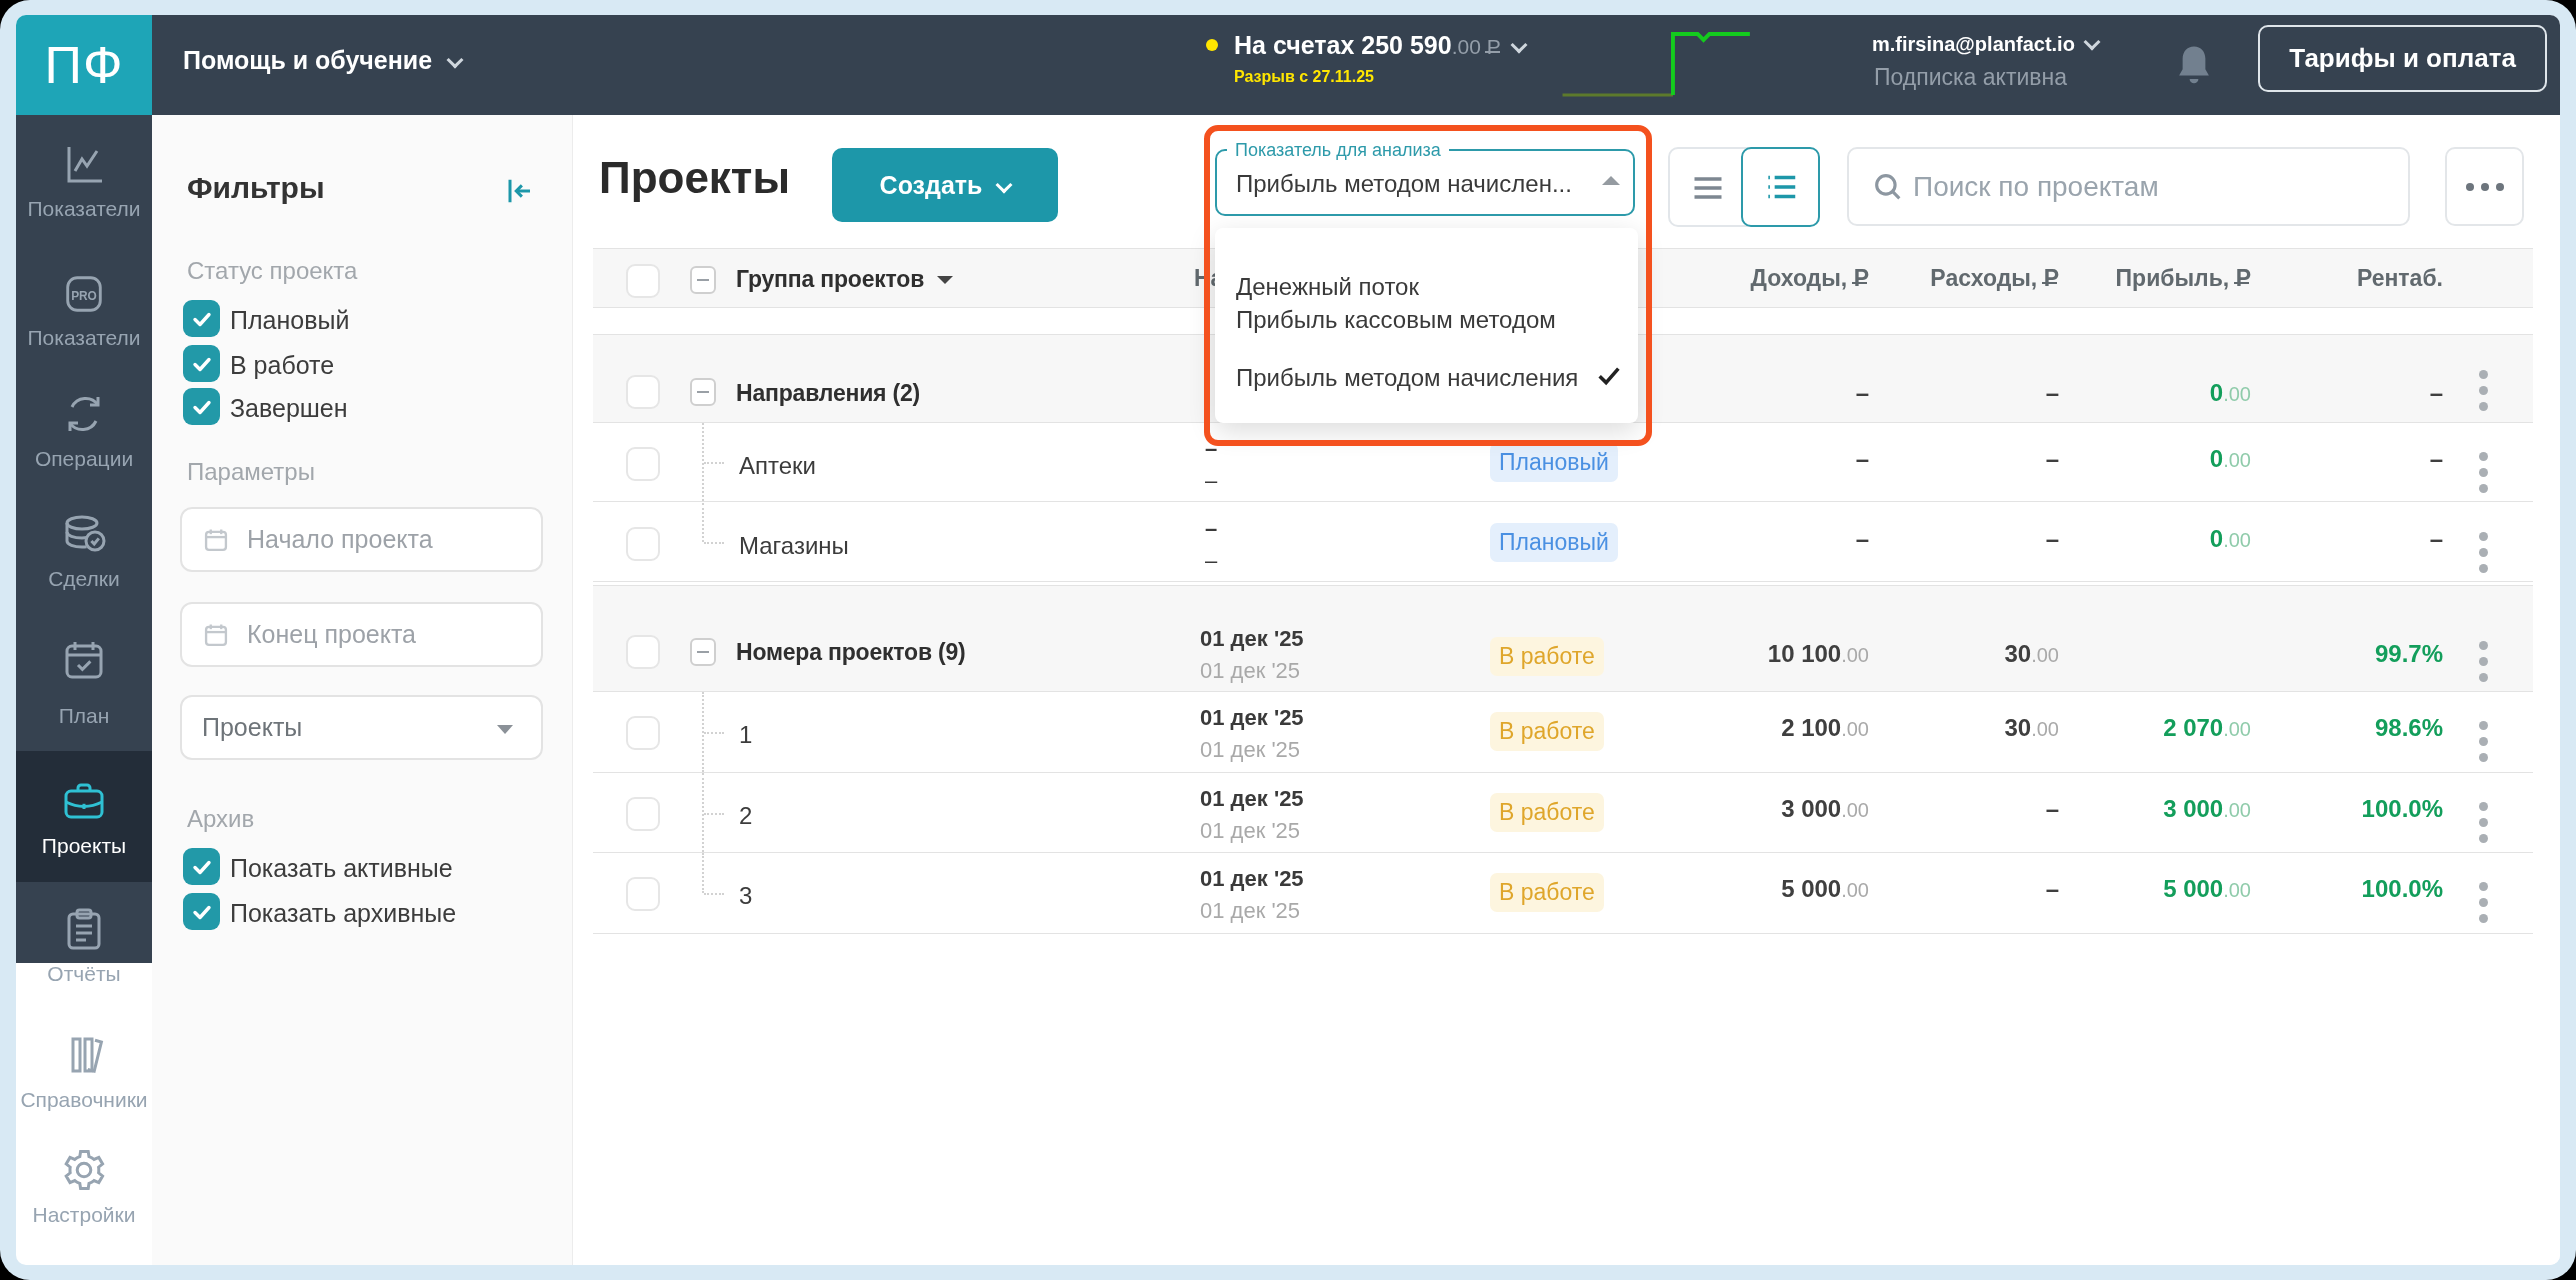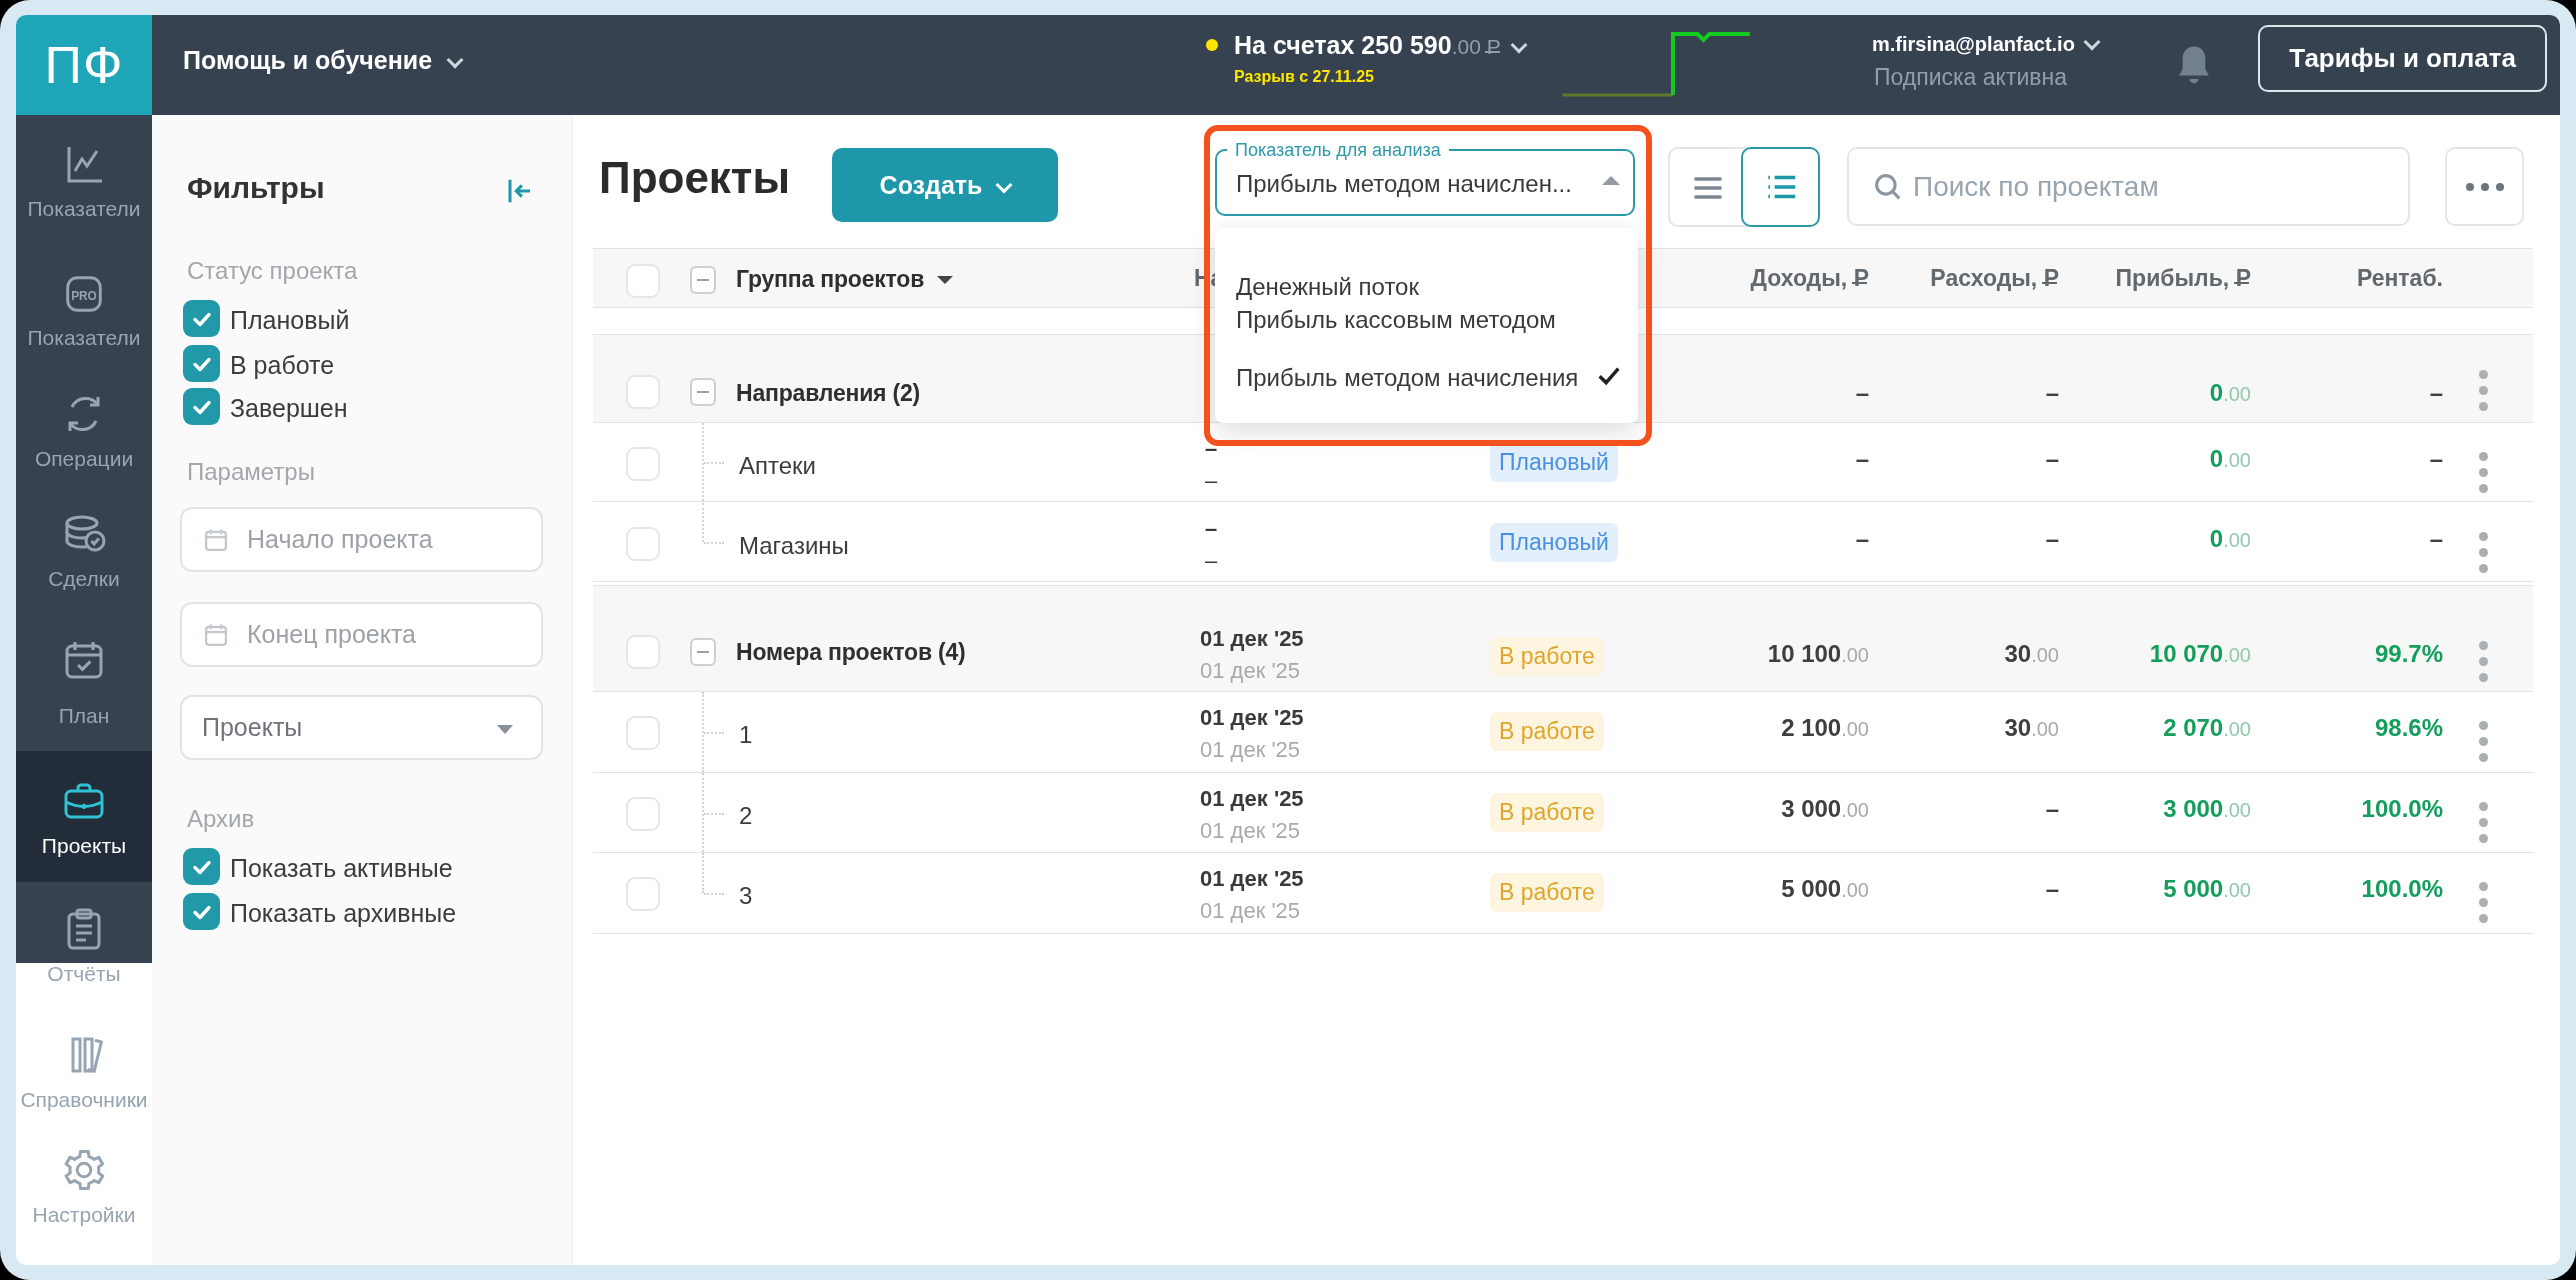--- a/index.html
+++ b/index.html
@@ -320,29 +320,28 @@
         <div class="kebab" style="top:29px;">
               <i></i>
               <i></i>
               <i></i>
             </div>
       </div>
 
       <div class="row grey bt bb" style="top:337px;height:107px;">
         <div class="cbox" style="top:49px;"></div>
         <div class="mbox" style="top:52px;"></div>
-        <div class="gname" style="top:55px;">Номера проектов (4)</div>
+        <div class="gname" style="top:55px;">Номера проектов (9)</div>
         <div class="dcol" style="top:42px;">
               <div class="d1">01 дек '25</div>
               <div class="d2">01 дек '25</div>
             </div>
         <div class="badge amber" style="top:51px;">В работе</div>
         <div class="num" style="left:0;width:1276px;top:56px;"><b>10 100</b><i>.00</i></div>
         <div class="num" style="left:0;width:1466px;top:56px;"><b>30</b><i>.00</i></div>
-        <div class="num" style="left:0;width:1658px;top:56px;"><span class="g">10 070</span><span class="gi">.00</span></div>
         <div class="num" style="left:0;width:1850px;top:56px;"><span class="g">99.7%</span></div>
         <div class="kebab" style="top:55px;">
               <i></i>
               <i></i>
               <i></i>
             </div>
       </div>
 
       <div class="row bb" style="top:444px;height:81px;">
         <div class="cbox" style="top:24px;"></div>

